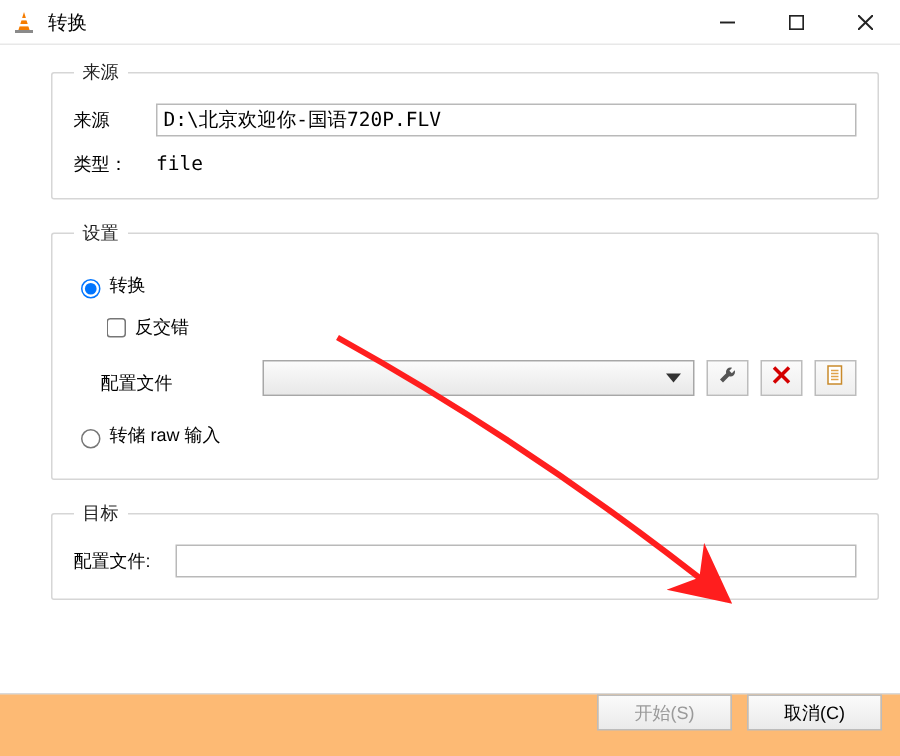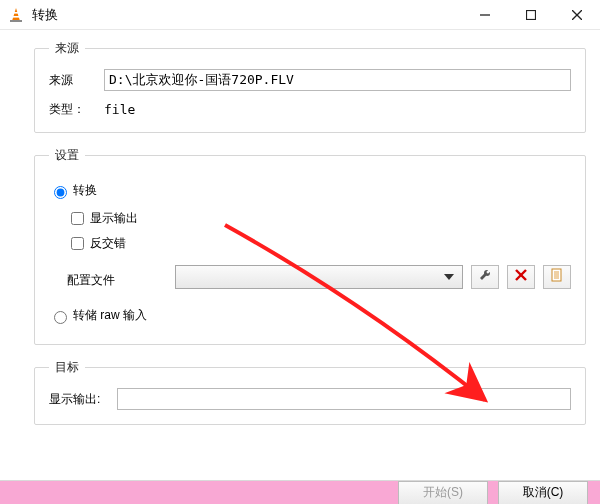--- a/index.html
+++ b/index.html
@@ -113,26 +113,25 @@
   .browse-btn {
     width: 90px; height: 24px;
     border: 2px solid #2a7bd4;
     background: linear-gradient(#f7f7f7,#eaeaea);
     display: flex; align-items: center; justify-content: center;
     font-size: 12px;
   }
   .bottom-bar {
     position: absolute;
     left: 0; right: 0; bottom: 0;
-    background: #f9a8d4;
+    background: #fdba74;
     border-top: 1px solid #d9d9d9;
-    height: 24px;
+    height: 42px;
     display: flex;
     justify-content: flex-end;
-    align-items: center;
     padding: 0 12px;
     gap: 10px;
   }
   .dlg-btn {
     min-width: 90px; height: 24px;
     border: 1px solid #bcbcbc;
     background: linear-gradient(#fbfbfb,#eaeaea);
     display: flex; align-items: center; justify-content: center;
     font-size: 12px;
   }
@@ -189,24 +188,20 @@
 
   <fieldset>
     <legend>设置</legend>
 
     <label class="radio-row">
       <input type="radio" name="mode" checked="" style="">
       <span>转换</span>
     </label>
 
     <div class="indent" style="margin-top:10px;">
-      <label class="check-row">
-        <input type="checkbox" style="">
-        <span>显示输出</span>
-      </label>
       <label class="check-row">
         <input type="checkbox" style="">
         <span>反交错</span>
       </label>
 
       <div class="profile-row">
         <span class="profile-label">配置文件</span>
         <div class="combo"></div>
         <div class="icon-btn" title="Edit">
           <span><svg width="14" height="14" viewBox="0 0 14 14">
@@ -233,21 +228,21 @@
 
     <label class="radio-row" style="margin-top:18px;">
       <input type="radio" name="mode" style="">
       <span>转储 raw 输入</span>
     </label>
   </fieldset>
 
   <fieldset>
     <legend>目标</legend>
     <div class="dest-row">
-      <span class="dest-label">显示输出:</span>
+      <span class="dest-label">配置文件:</span>
       <input type="text" class="field" value="" style="">
     </div>
   </fieldset>
 
 </div>
 
 <div class="bottom-bar">
   <div class="dlg-btn disabled">
     <span>开始(S)</span>
   </div>

